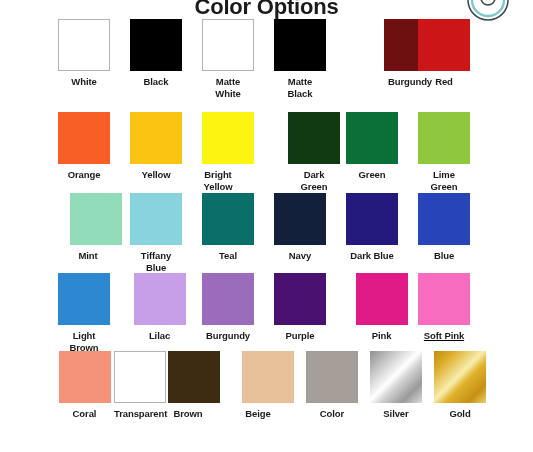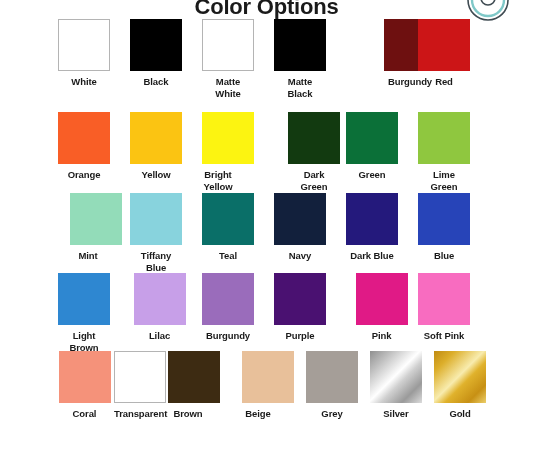--- a/index.html
+++ b/index.html
@@ -197,21 +197,21 @@
         <div class="swatch-label">Burgundy</div>
       </div>
       <div class="swatch-cell" style="left: 274px; width: 52px;">
         <div class="swatch-chip" style="background: rgb(74, 17, 113);"></div>
         <div class="swatch-label">Purple</div>
       </div>
       <div class="swatch-cell" style="left: 346px; width: 71px;">
         <div class="swatch-chip" style="background: rgb(224, 26, 134);"></div>
         <div class="swatch-label">Pink</div>
       </div>
-      <div class="swatch-cell" style="left: 418px; width: 52px;">
+      <div class="swatch-cell" style="left: 418px; width: 52px; text-decoration: underline;">
         <div class="swatch-chip" style="background: rgb(248, 108, 192);"></div>
         <div class="swatch-label">Soft Pink</div>
       </div>
     </div>
     <div class="swatch-row" style="top: 351px;">
       <div class="swatch-cell" style="left: 50px; width: 69px;">
         <div class="swatch-chip" style="background: rgb(245, 146, 122);"></div>
         <div class="swatch-label">Coral</div>
       </div>
       <div class="swatch-cell" style="left: 114px; width: 52px;">
@@ -221,21 +221,21 @@
       <div class="swatch-cell" style="left: 168px; width: 40px;">
         <div class="swatch-chip" style="background: rgb(61, 43, 18);"></div>
         <div class="swatch-label">Brown</div>
       </div>
       <div class="swatch-cell" style="left: 242px; width: 32px;">
         <div class="swatch-chip" style="background: rgb(232, 192, 154);"></div>
         <div class="swatch-label">Beige</div>
       </div>
       <div class="swatch-cell" style="left: 306px; width: 52px;">
         <div class="swatch-chip" style="background: rgb(165, 158, 152);"></div>
-        <div class="swatch-label">Grey</div>
+        <div class="swatch-label">Color</div>
       </div>
       <div class="swatch-cell" style="left: 370px; width: 52px;">
         <div class="swatch-chip" style="background: linear-gradient(135deg, rgb(143, 143, 143) 0%, rgb(189, 189, 189) 20%, rgb(255, 255, 255) 48%, rgb(207, 207, 207) 60%, rgb(154, 154, 154) 80%, rgb(220, 220, 220) 100%);"></div>
         <div class="swatch-label">Silver</div>
       </div>
       <div class="swatch-cell" style="left: 434px; width: 52px;">
         <div class="swatch-chip" style="background: linear-gradient(135deg, rgb(192, 139, 18) 0%, rgb(220, 174, 42) 20%, rgb(248, 236, 174) 48%, rgb(224, 178, 44) 60%, rgb(199, 144, 20) 82%, rgb(236, 207, 106) 100%);"></div>
         <div class="swatch-label">Gold</div>
       </div>
     </div>

